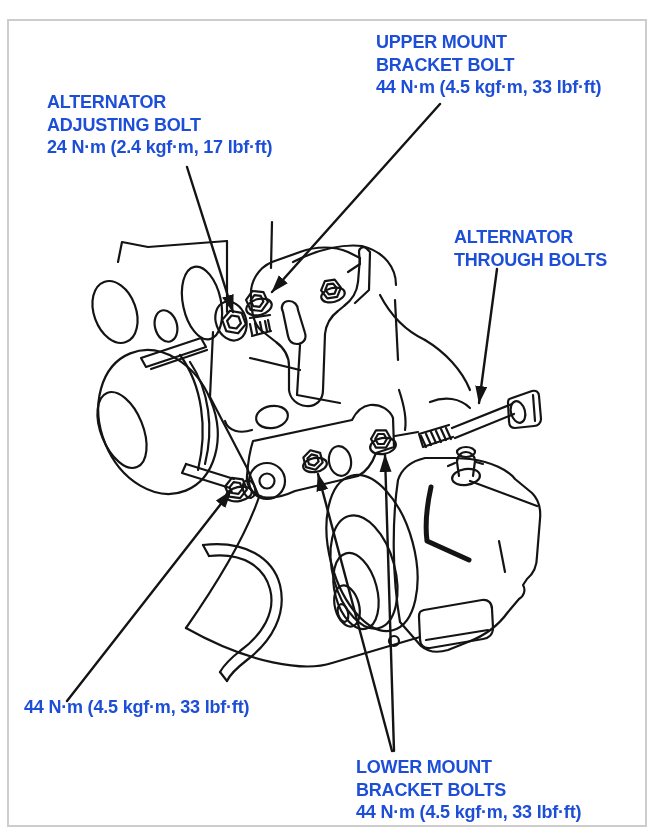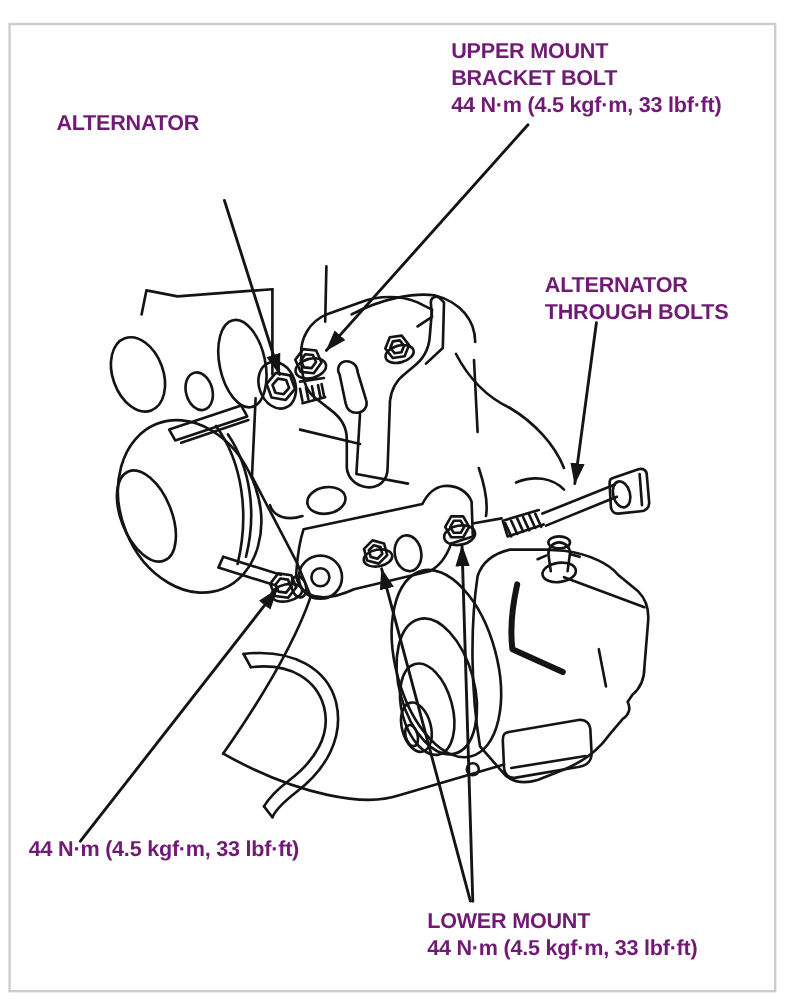--- a/index.html
+++ b/index.html
@@ -6,21 +6,21 @@
   #stage{
     position:relative;width:669px;height:834px;background:#ffffff;
     overflow:hidden;font-family:"Liberation Sans",sans-serif;
   }
   #page-frame{
     position:absolute;left:7px;top:19px;width:636px;height:804px;
     border:2px solid #cdcdcd;background:#ffffff;
   }
   #art{position:absolute;left:0;top:0;width:669px;height:834px;}
   .label{
-    position:absolute;color:#701a75;font-weight:700;font-size:18px;
+    position:absolute;color:#1d4ed8;font-weight:700;font-size:18px;
     line-height:22.5px;letter-spacing:-0.2px;white-space:nowrap;
   }
   .label div{white-space:nowrap;}
 </style>
 </head>
 <body>
 
 <div id="stage">
   <div id="page-frame"></div>
 
@@ -204,34 +204,37 @@
         <line x1="497" y1="269" x2="479" y2="403" marker-end="url(#ah)"></line>
         <line x1="67" y1="701" x2="231" y2="491" marker-end="url(#ah)"></line>
         <line x1="392" y1="751" x2="318" y2="474" marker-end="url(#ah)"></line>
         <line x1="394" y1="751" x2="385" y2="455" marker-end="url(#ah)"></line>
       </g>
     </g>
   </svg>
 
   <div class="label" style="left:47px;top:91px;">
     <div>ALTERNATOR</div>
+    <div>ADJUSTING BOLT</div>
+    <div>24 N·m (2.4 kgf·m, 17 lbf·ft)</div>
   </div>
 
   <div class="label" style="left:376px;top:31px;">
     <div>UPPER MOUNT</div>
     <div>BRACKET BOLT</div>
     <div>44 N·m (4.5 kgf·m, 33 lbf·ft)</div>
   </div>
 
   <div class="label" style="left:454px;top:226px;">
     <div>ALTERNATOR</div>
     <div>THROUGH BOLTS</div>
   </div>
 
   <div class="label" style="left:24px;top:696px;">
     <div>44 N·m (4.5 kgf·m, 33 lbf·ft)</div>
   </div>
 
   <div class="label" style="left:356px;top:756px;">
     <div>LOWER MOUNT</div>
+    <div>BRACKET BOLTS</div>
     <div>44 N·m (4.5 kgf·m, 33 lbf·ft)</div>
   </div>
 </div>
 
 </body></html>

